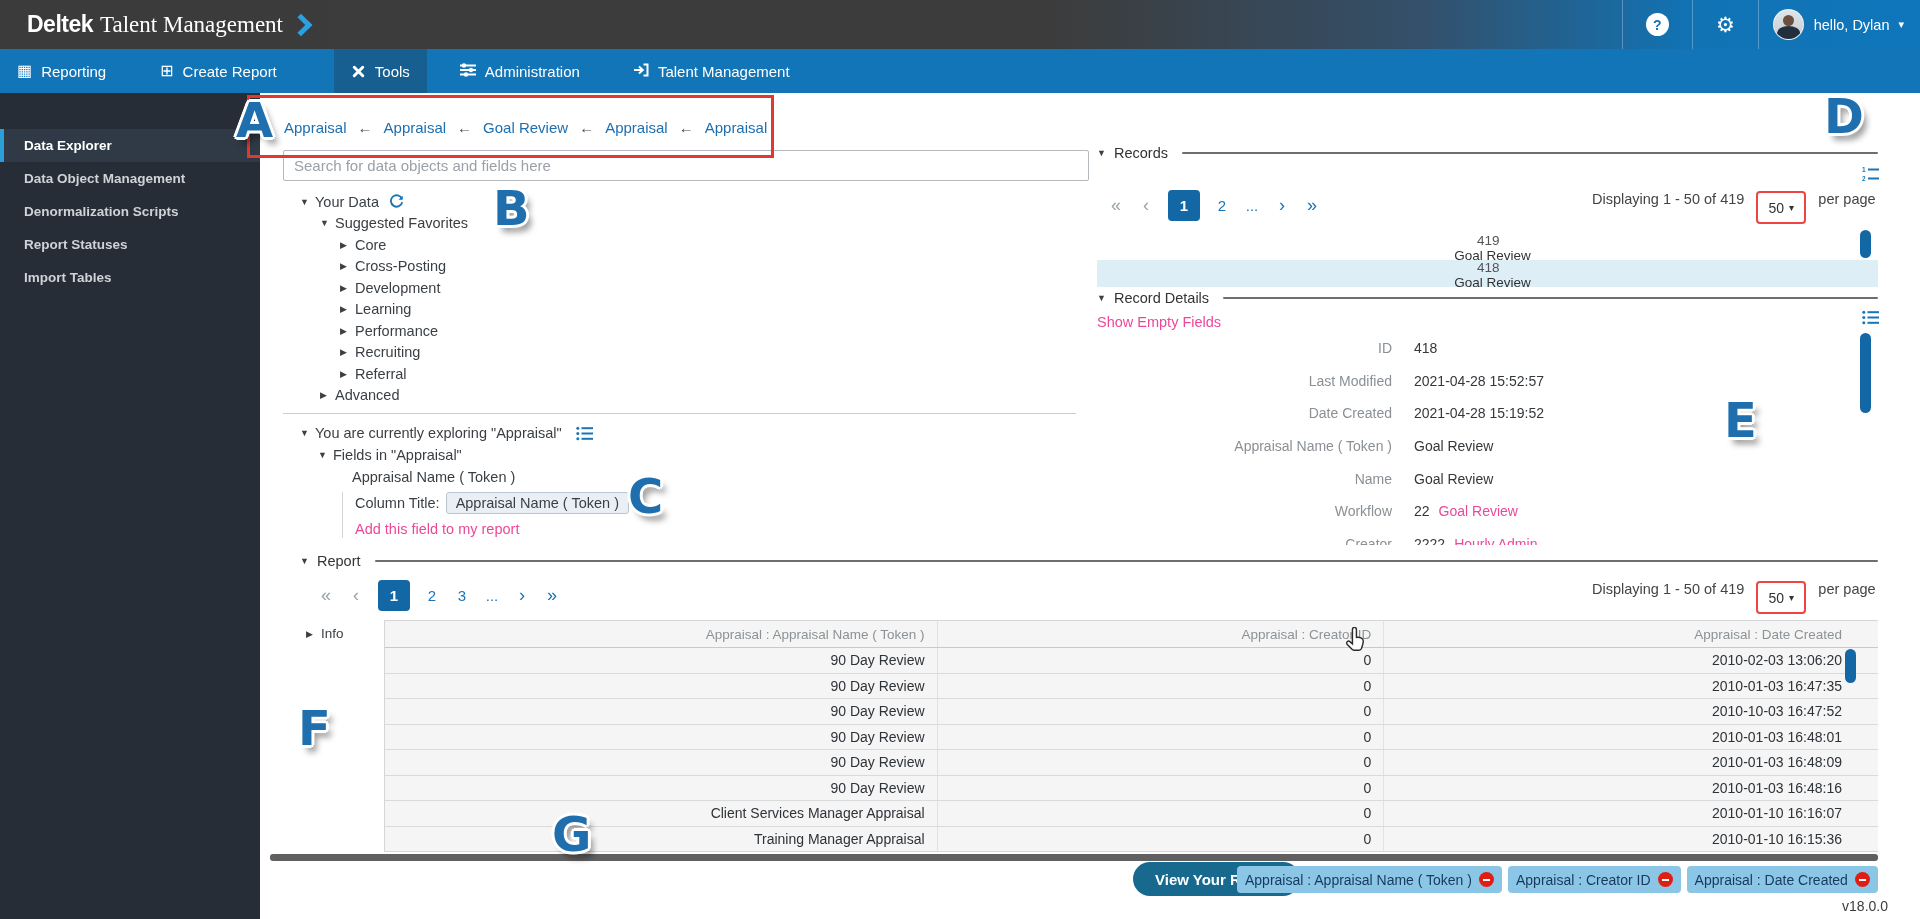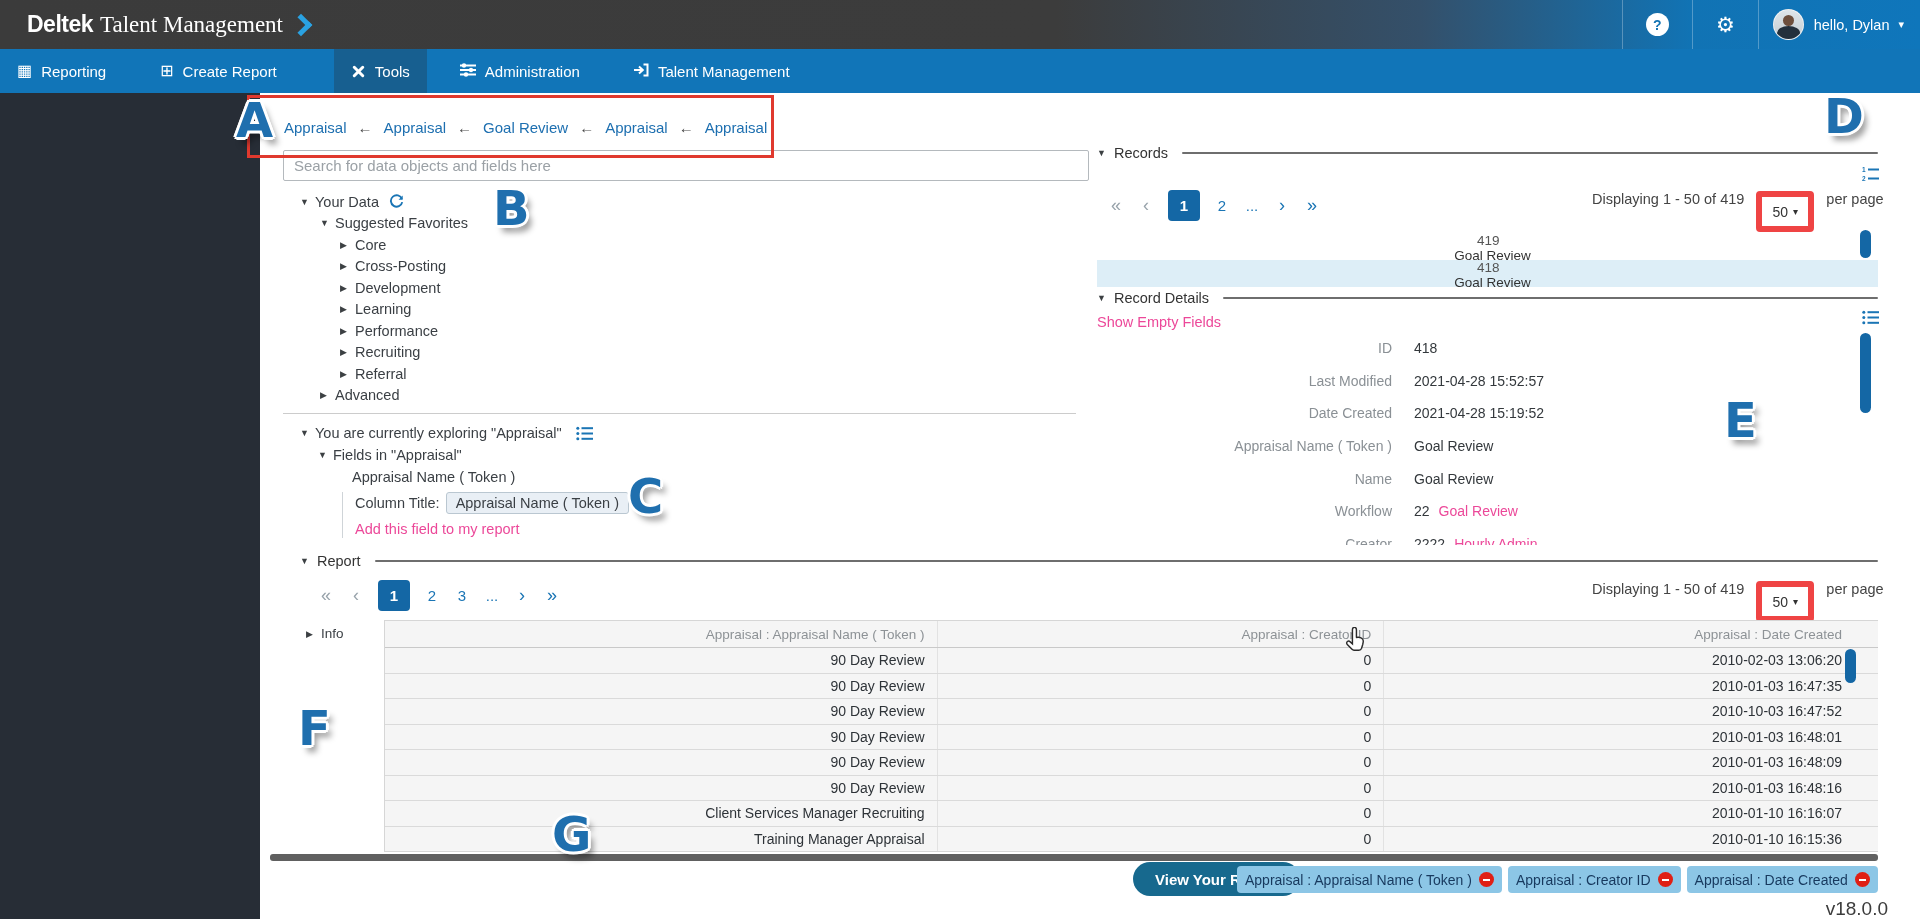--- a/index.html
+++ b/index.html
@@ -87,21 +87,21 @@
 
   
   .pager{display:flex;align-items:center;gap:14px;font-size:15px;}
   .pg{color:#1a75b5;cursor:pointer;min-width:16px;text-align:center;}
   .pg.dis{color:#98a3ab;}
   .pg-first::before{content:"\00AB";font-size:18px;} .pg-prev::before{content:"\2039";font-size:18px;}
   .pg-next::before{content:"\203A";font-size:18px;} .pg-last::before{content:"\00BB";font-size:18px;}
   .pg-cur{width:32px;height:31px;background:#1467a5;border-radius:4px;color:#fff;font-weight:bold;
     display:flex;align-items:center;justify-content:center;}
   .pager-right{display:flex;align-items:flex-start;gap:12px;font-size:14.5px;color:#444;}
-  .pp-box{width:46px;height:29px;border:6px solid #ef4444;border-radius:4px;background:#fff;
+  .pp-box{width:46px;height:29px;border:2px solid #ef4444;border-radius:4px;background:#fff;
     display:flex;align-items:center;justify-content:center;gap:5px;font-size:14px;color:#333;cursor:pointer;}
   .pp-box::after{content:"\25BE";font-size:10px;color:#333;}
 
   
   .rec-row{left:1097px;width:781px;height:27px;display:flex;align-items:center;font-size:13.5px;color:#333;flex-direction:column;}
   .rec-row .rid{width:34px;padding-left:13px;color:#555;}
   .rec-row .rname{margin-left:10px;}
   .rec-row.sel{background:#ddeef7;}
   .thumb{background:#1467a5;border-radius:6px;width:11px;z-index:4;}
 
@@ -125,21 +125,21 @@
   .hscroll{left:270px;top:854px;width:1608px;height:7px;background:#606060;border-radius:3px;}
 
   
   .view-btn{left:1133px;top:862px;height:34px;border:none;border-radius:17px;background:#17698e;color:#fff;
     font-weight:bold;font-size:15px;padding:0 22px;font-family:"Liberation Sans",sans-serif;cursor:pointer;}
   .chips{left:1237px;top:866px;display:flex;gap:6px;}
   .chip{height:27px;background:#8cc6e6;border-radius:4px;color:#17395e;font-size:14px;
     display:flex;align-items:center;padding:0 8px;gap:7px;white-space:nowrap;cursor:pointer;}
   .minus{width:15px;height:15px;border-radius:50%;background:#e01f14;position:relative;cursor:pointer;flex:0 0 auto;}
   .minus::after{content:"";position:absolute;left:4px;top:6.5px;width:7px;height:2px;background:#fff;}
-  .version{left:1798px;top:898px;width:90px;text-align:right;font-size:19px;color:#3c3c3c;}
+  .version{left:1798px;top:898px;width:90px;text-align:right;font-size:14px;color:#3c3c3c;}
 
   
   .ann{position:absolute;font-size:48px;font-weight:bold;color:#1f6fae;z-index:20;font-family:"DejaVu Sans",sans-serif;
     text-shadow:-2px -2px 0 #fff,2px -2px 0 #fff,-2px 2px 0 #fff,2px 2px 0 #fff,-3px 0 0 #fff,3px 0 0 #fff,
                 0 -3px 0 #fff,0 3px 0 #fff,5px 7px 6px rgba(0,0,0,.4);}
   .cursor{left:1345px;top:627px;z-index:15;}
 </style>
 </head>
 <body>
 
@@ -194,20 +194,37 @@
     <div class="nav-item m1">
       <span class="nicon"><svg width="15" height="14" viewBox="0 0 15 14">
             <path d="M0 7h8M5 3.5L8.8 7 5 10.5" fill="none" stroke="#fff" stroke-width="2"></path>
             <path d="M9.5 1.5h4v11h-4" fill="none" stroke="#fff" stroke-width="2"></path>
           </svg></span>
       <span>Talent Management</span>
     </div>
   </div>
 
   <div class="sidebar">
+    <div class="side-items">
+      <div class="side-item active">
+          <span>Data Explorer</span>
+        </div>
+      <div class="side-item">
+          <span>Data Object Management</span>
+        </div>
+      <div class="side-item">
+          <span>Denormalization Scripts</span>
+        </div>
+      <div class="side-item">
+          <span>Report Statuses</span>
+        </div>
+      <div class="side-item">
+          <span>Import Tables</span>
+        </div>
+    </div>
   </div>
 
   <div class="abs redbox"></div>
   <div class="abs breadcrumb">
     <span class="bc-link">Appraisal</span>
     <span class="bc-arrow"></span>
     <span class="bc-link">Appraisal</span>
     <span class="bc-arrow"></span>
     <span class="bc-link">Goal Review</span>
     <span class="bc-arrow"></span>
@@ -463,21 +480,21 @@
         <div class="td c1">90 Day Review</div>
         <div class="td c2">0</div>
         <div class="td c3">2010-01-03 16:48:09</div>
       </div>
     <div class="tr">
         <div class="td c1">90 Day Review</div>
         <div class="td c2">0</div>
         <div class="td c3">2010-01-03 16:48:16</div>
       </div>
     <div class="tr">
-        <div class="td c1">Client Services Manager Recruiting</div>
+        <div class="td c1">Client Services Manager Appraisal</div>
         <div class="td c2">0</div>
         <div class="td c3">2010-01-10 16:16:07</div>
       </div>
     <div class="tr">
         <div class="td c1">Training Manager Appraisal</div>
         <div class="td c2">0</div>
         <div class="td c3">2010-01-10 16:15:36</div>
       </div>
 
   </div>

